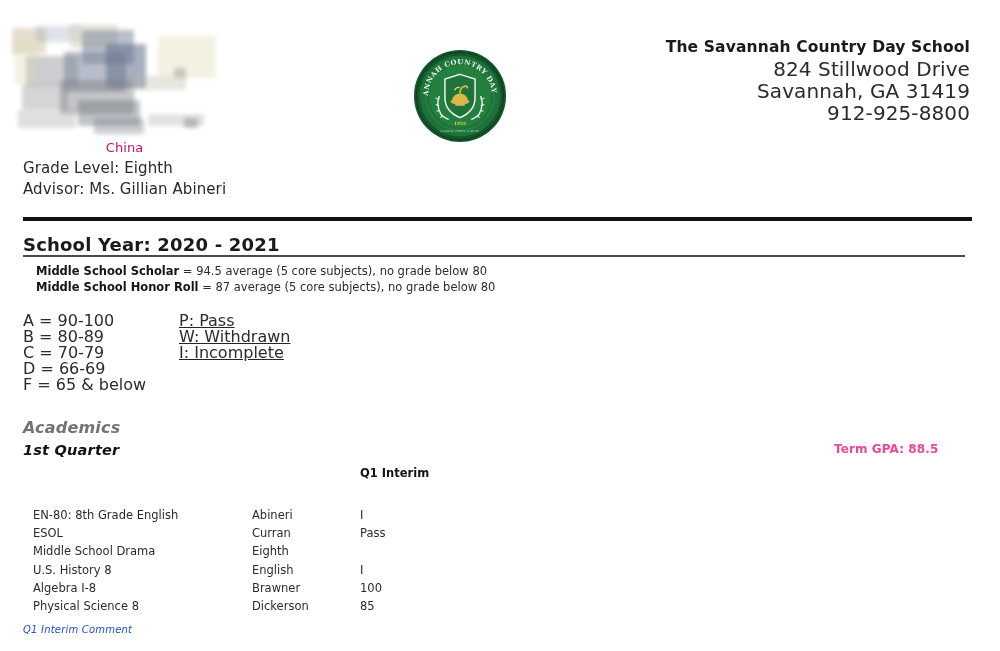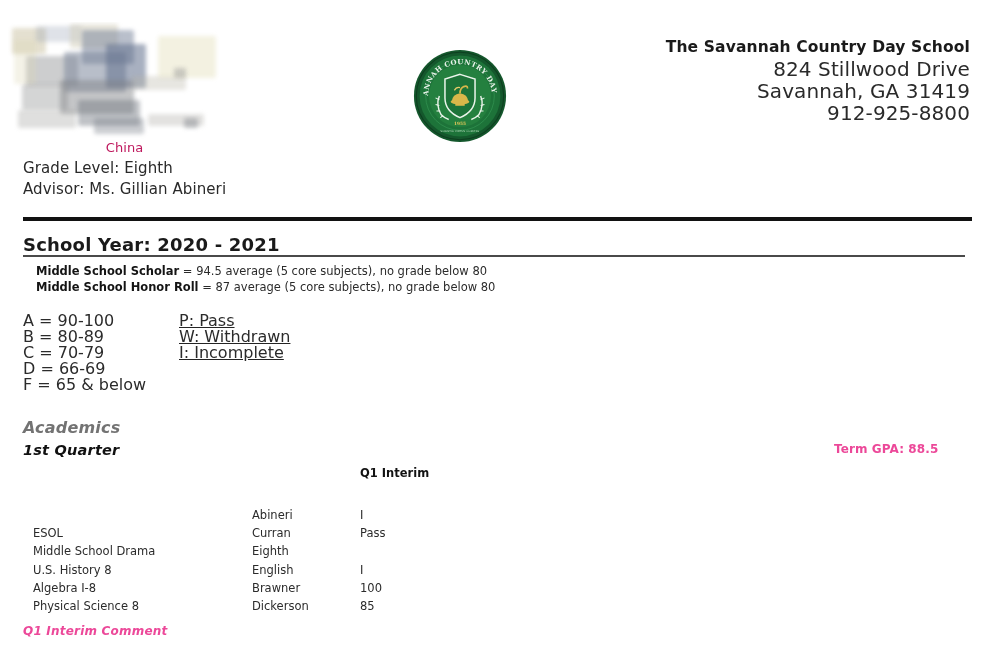--- a/index.html
+++ b/index.html
@@ -246,24 +246,24 @@
   }
   .cell.c-course  { left: 33px;  }
   .cell.c-teacher { left: 252px; }
   .cell.c-grade   { left: 360px; }
 
   
   .comment-title {
     position: absolute;
     left: 23px;
     top: 624px;
-    font-size: 12px;
-    font-weight: bold;
+    font-size: 10px;
+    font-weight: normal;
     font-style: italic;
-    color: #ec4899;
+    color: #1d4ed8;
     letter-spacing: .2px;
   }
 </style>
 </head>
 <body>
 
 <div class="page">
 
   <div class="redaction">
     <div class="smudge sm1"></div>
@@ -361,20 +361,21 @@
   <div class="term-gpa">Term GPA: 88.5</div>
 
   <div class="course-table">
     <div class="table-head">
       <div class="col-head c-course"></div>
       <div class="col-head c-teacher"></div>
       <div class="col-head c-grade">Q1 Interim</div>
     </div>
     <div class="table-body">
       <div class="course-row">
+        <div class="cell c-course">EN-80: 8th Grade English</div>
         <div class="cell c-teacher">Abineri</div>
         <div class="cell c-grade">I</div>
       </div>
       <div class="course-row">
         <div class="cell c-course">ESOL</div>
         <div class="cell c-teacher">Curran</div>
         <div class="cell c-grade">Pass</div>
       </div>
       <div class="course-row">
         <div class="cell c-course">Middle School Drama</div>

